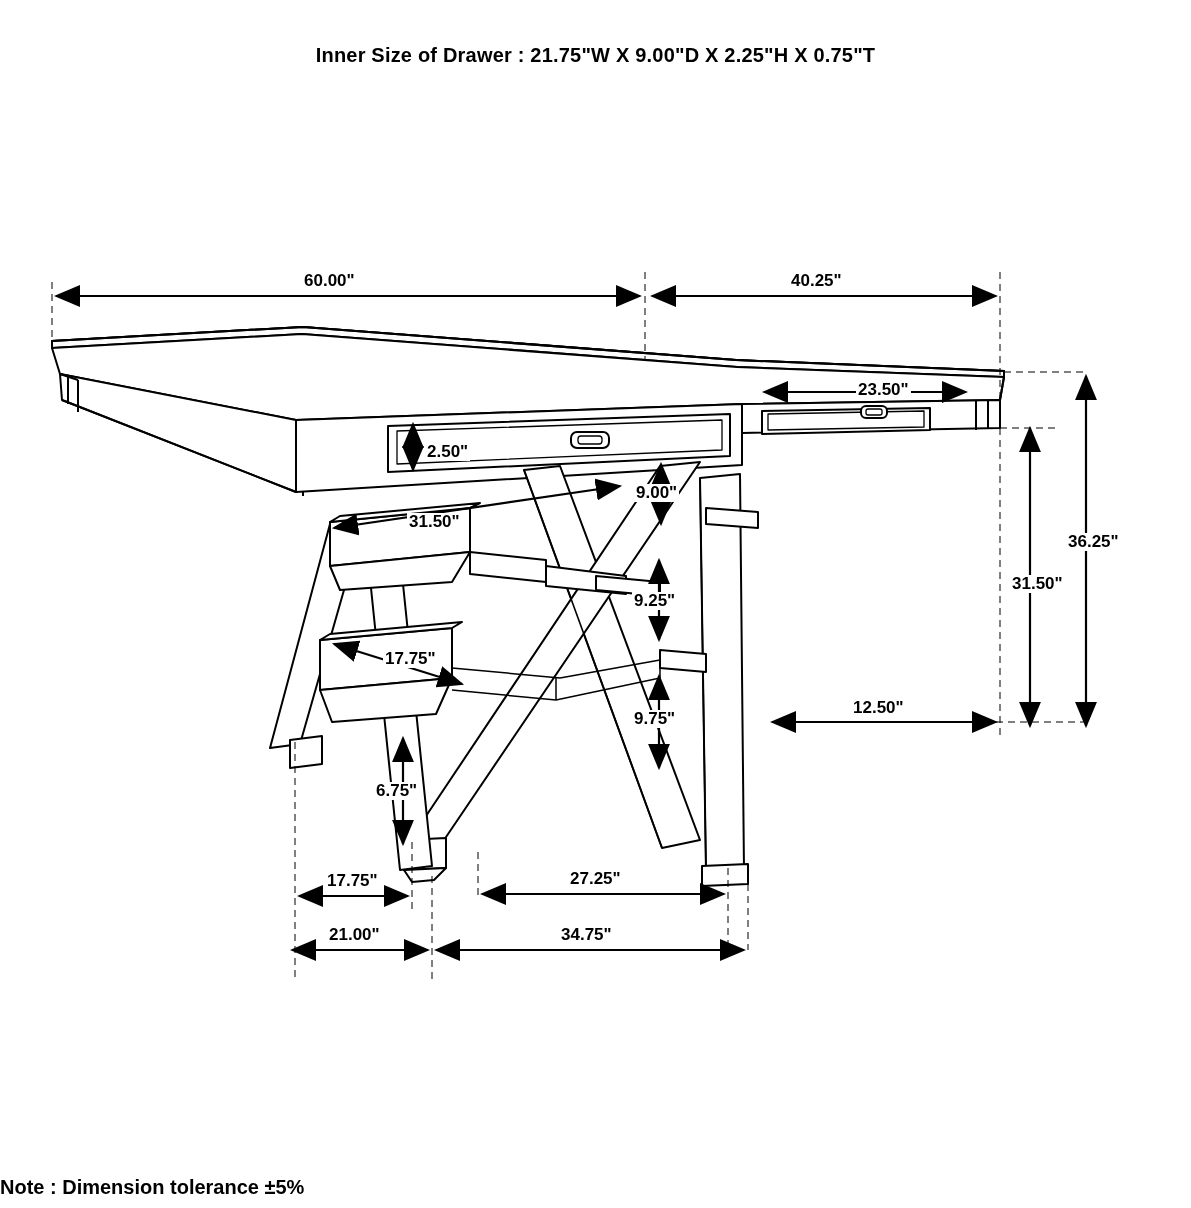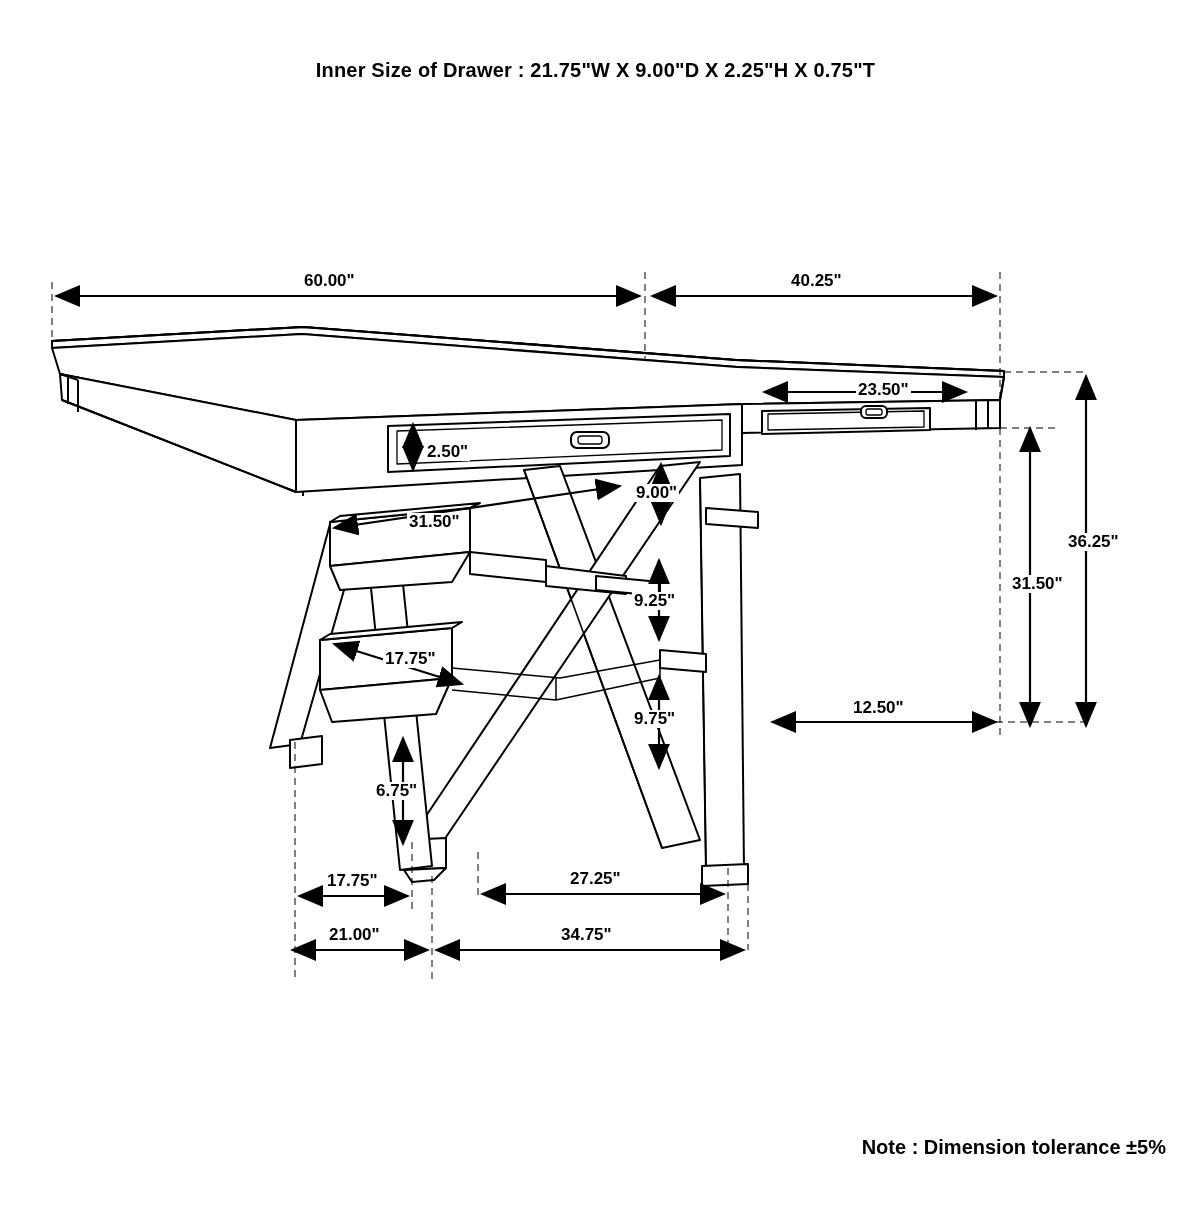--- a/index.html
+++ b/index.html
@@ -20,28 +20,27 @@
   }
   .title {
     position: absolute;
     top: 44px;
     left: 0;
     width: 1191px;
     text-align: center;
     font-size: 20px;
     font-weight: bold;
     letter-spacing: 0.2px;
-    margin-top: 15px;
   }
   .note {
     position: absolute;
-    top: 1136px;
+    top: 1176px;
     left: 0;
     width: 1166px;
-    text-align: right;
+    text-align: left;
     font-size: 20px;
     font-weight: bold;
   }
   #drawing {
     position: absolute;
     top: 0;
     left: 0;
     width: 1191px;
     height: 1208px;
   }

